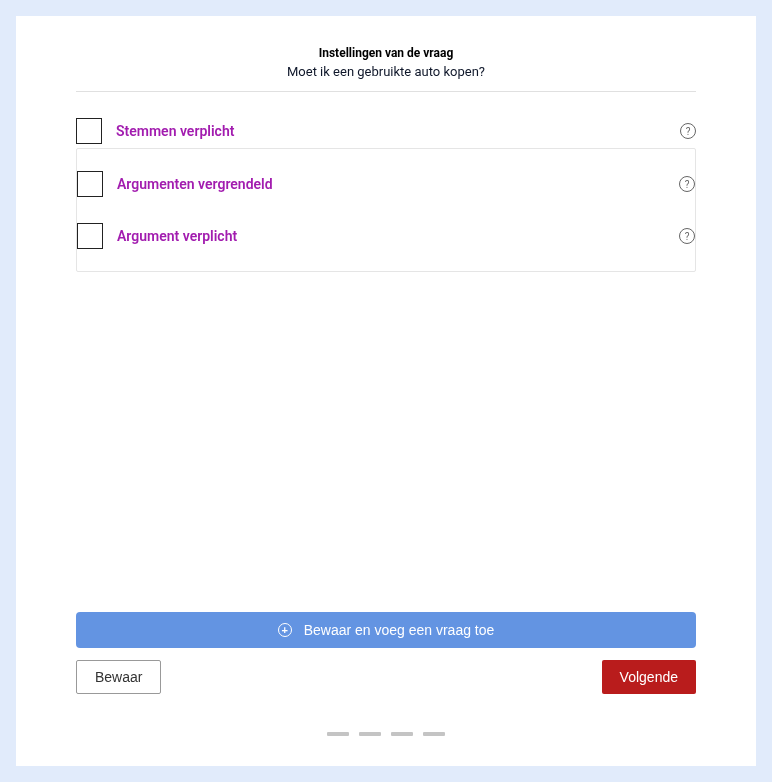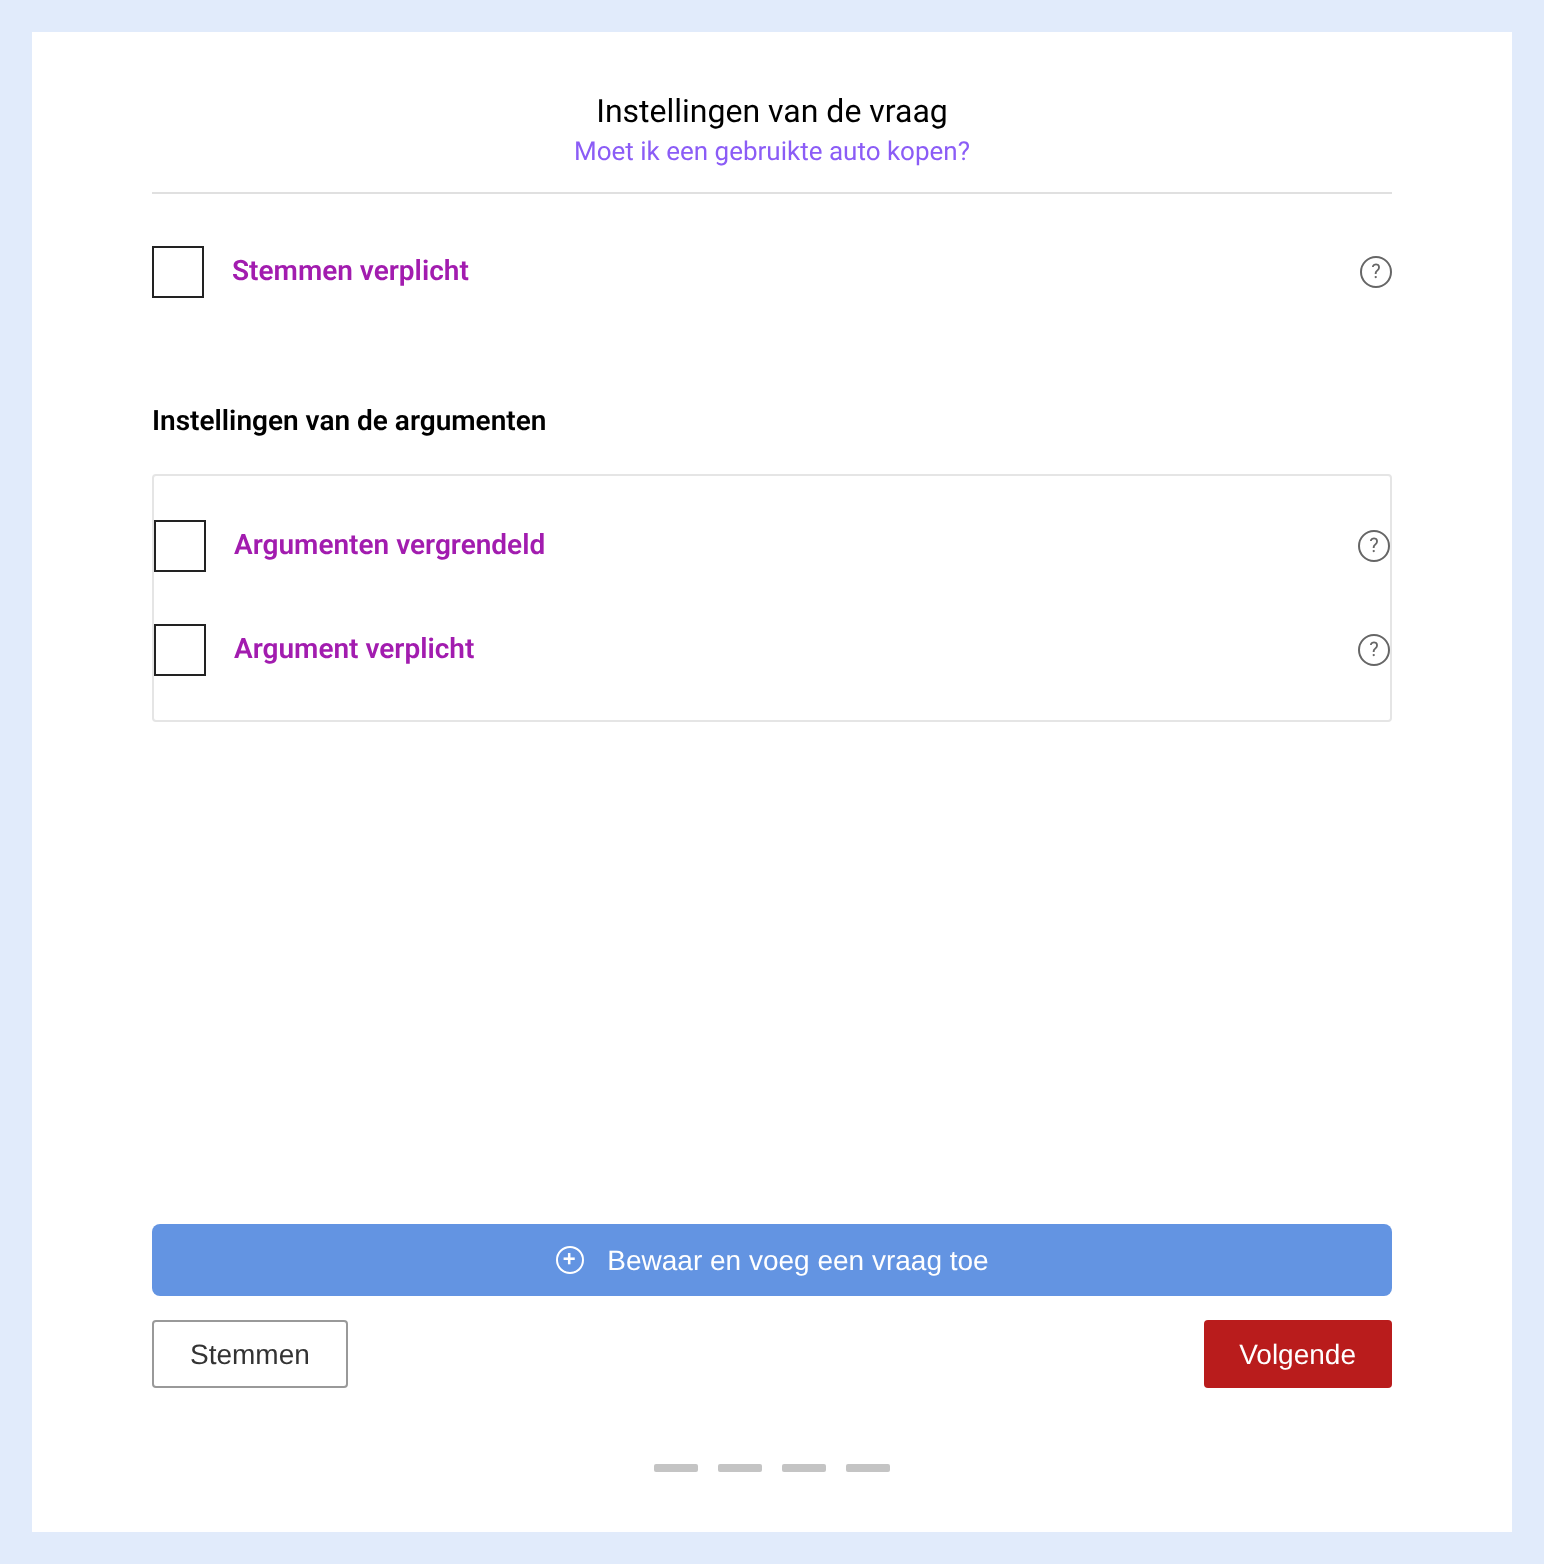--- a/index.html
+++ b/index.html
@@ -22,28 +22,28 @@
       display: flex;
       flex-direction: column;
     }
     .header {
       text-align: center;
       padding-bottom: 12px;
       border-bottom: 1px solid #e0e0e0;
       margin-bottom: 22px;
     }
     .page-title {
-      font-size: 16px;
-      font-weight: 400;
+      font-size: 12px;
+      font-weight: 700;
       color: #000;
       margin-bottom: 4px;
     }
     .page-subtitle {
       font-size: 13px;
-      color: #8b5cf6;
+      color: #0f172a;
     }
     .setting-row {
       display: flex;
       align-items: center;
       justify-content: space-between;
       padding: 4px 0;
     }
     .setting-left {
       display: flex;
       align-items: center;
@@ -173,21 +173,20 @@
   <div class="setting-row">
     <div class="setting-left">
       <div class="checkbox"></div>
       <span class="setting-label">Stemmen verplicht</span>
     </div>
     <div class="help-icon">
       <span>?</span>
     </div>
   </div>
 
-  <div class="section-title">Instellingen van de argumenten</div>
 
   <div class="settings-box">
     <div class="setting-row">
       <div class="setting-left">
         <div class="checkbox"></div>
         <span class="setting-label">Argumenten vergrendeld</span>
       </div>
       <div class="help-icon">
         <span>?</span>
       </div>
@@ -206,21 +205,21 @@
   <div class="spacer"></div>
 
   <div class="footer">
     <button class="btn-primary-wide">
       <span class="plus-icon">
         <span>+</span>
       </span>
       <span>Bewaar en voeg een vraag toe</span>
     </button>
     <div class="nav-row">
-      <button class="btn-secondary">Stemmen</button>
+      <button class="btn-secondary">Bewaar</button>
       <button class="btn-dark">Volgende</button>
     </div>
     <div class="progress-dots">
       <div class="dot"></div>
       <div class="dot"></div>
       <div class="dot"></div>
       <div class="dot"></div>
     </div>
   </div>
 </div>

